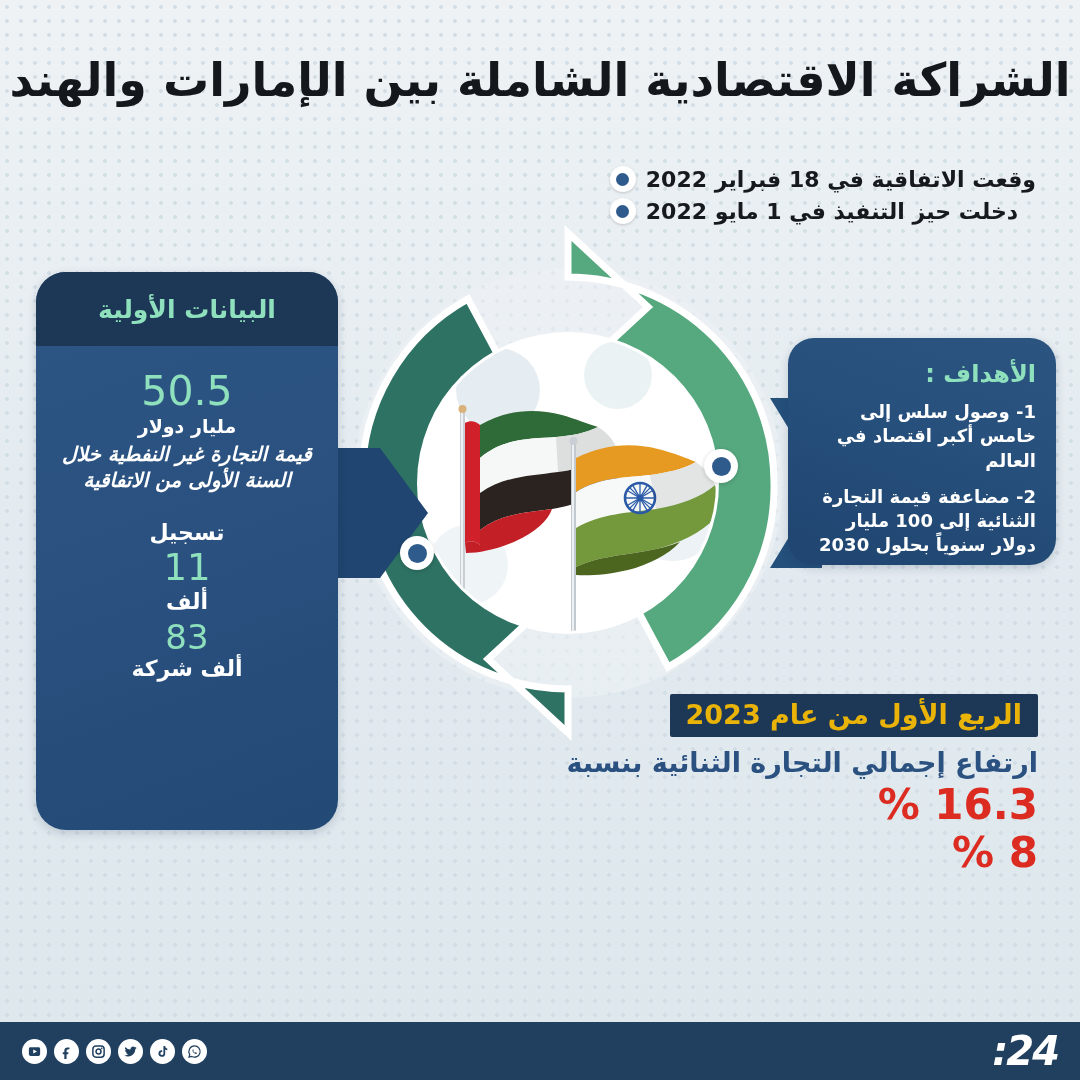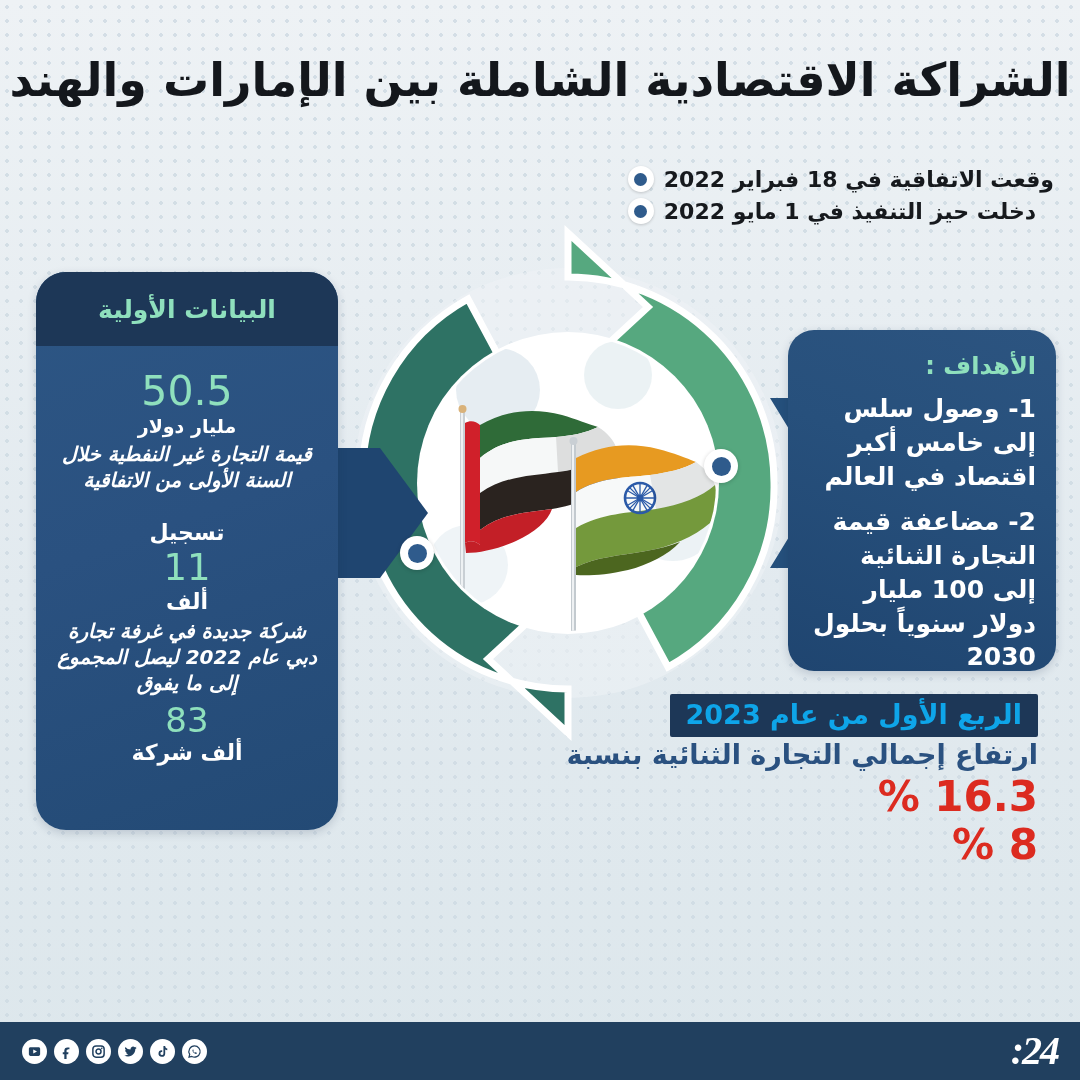--- a/index.html
+++ b/index.html
@@ -28,21 +28,21 @@
     position:absolute;top:54px;left:0;width:1080px;
     text-align:center;
     color:#14171c;
     font-size:46px;font-weight:bold;
     letter-spacing:-.5px;
     line-height:1.15;
     z-index:14;
   }
   
   #bullets{
-    position:absolute;top:166px;right:26px;
+    position:absolute;top:166px;right:44px;
     z-index:14;
     display:flex;flex-direction:column;gap:6px;align-items:flex-end;
   }
   .bullet{display:flex;align-items:center;gap:10px;flex-direction:row-reverse;}
   .bullet .dot{
     width:26px;height:26px;border-radius:50%;
     background:#fff;
     box-shadow:0 1px 3px rgba(0,0,0,.18);
     display:flex;align-items:center;justify-content:center;flex:none;
   }
@@ -77,60 +77,60 @@
   .label-reg{font-size:22px;font-weight:bold;margin-top:26px;}
   .n11{font-size:37px;margin-top:4px;}
   .n83{font-size:34px;margin-top:6px;}
   .small-unit{font-size:22px;font-weight:bold;margin-top:1px;}
   
   #left-arrow{
     position:absolute;left:328px;top:448px;width:100px;height:130px;z-index:9;
   }
   
   #right-panel{
-    position:absolute;left:788px;top:330px;width:268px;height:341px;
+    position:absolute;left:788px;top:338px;width:268px;height:227px;
     z-index:10;
     border-radius:26px;
     background:linear-gradient(200deg,#2c5480 0%,#27507c 40%,#1f4570 100%);
     box-shadow:0 3px 10px rgba(20,40,70,.18);
     color:#fff;
     padding:22px 20px 18px 22px;
     box-sizing:border-box;
     text-align:right;
   }
   #right-panel .goals-title{color:#8fe0bd;font-size:24px;font-weight:bold;margin-bottom:4px;}
-  #right-panel .goal{font-size:25px;font-weight:bold;line-height:1.35;margin-top:12px;}
+  #right-panel .goal{font-size:18px;font-weight:bold;line-height:1.35;margin-top:12px;}
   #right-notch{position:absolute;left:752px;top:398px;width:70px;height:170px;z-index:9;}
 
   
   .conn{
     position:absolute;width:34px;height:34px;border-radius:50%;
     background:#fff;z-index:13;
     display:flex;align-items:center;justify-content:center;
     box-shadow:0 1px 4px rgba(0,0,0,.18);
   }
   .conn i{width:19px;height:19px;border-radius:50%;background:#2f5b8c;display:block;}
 
   
   #stats{position:absolute;right:42px;top:694px;width:620px;z-index:12;text-align:right;}
   #q1band{
-    display:inline-block;background:#1d3757;color:#0ea5e9;
+    display:inline-block;background:#1d3757;color:#eab308;
     font-size:27px;font-weight:bold;
     padding:5px 16px 7px;border-radius:2px;
   }
-  .stat-line{font-size:27px;font-weight:bold;color:#2a5180;line-height:1.3;margin-top:0;}
+  .stat-line{font-size:27px;font-weight:bold;color:#2a5180;line-height:1.3;margin-top:8px;}
   .stat-pct{font-size:42px;font-weight:bold;color:#dc2b20;line-height:1.1;margin-top:2px;}
   .gap{margin-top:26px;}
 
   
   #footer{
     position:absolute;left:0;bottom:0;width:1080px;height:58px;
     background:#21405f;z-index:20;
     display:flex;align-items:center;justify-content:space-between;
-    padding:0 22px;box-sizing:border-box;font-family:Liberation Serif, serif;
+    padding:0 22px;box-sizing:border-box;
   }
   #logo{
     color:#fff;font-size:40px;font-weight:bold;font-style:italic;
     letter-spacing:-2px;line-height:1;direction:ltr;
   }
   #socials{display:flex;gap:7px;align-items:center;direction:ltr;}
   .sicon{
     width:25px;height:25px;border-radius:50%;background:#fff;
     display:flex;align-items:center;justify-content:center;
   }
@@ -277,21 +277,20 @@
       <span>البيانات الأولية</span>
     </div>
     <div id="left-body">
       <div class="big-num n50">50.5</div>
       <div class="unit">مليار دولار</div>
       <div class="desc">قيمة التجارة غير النفطية خلال السنة الأولى من الاتفاقية</div>
 
       <div class="label-reg">تسجيل</div>
       <div class="big-num n11">11</div>
       <div class="small-unit">ألف</div>
-      <div class="desc">شركة جديدة في غرفة تجارة دبي عام 2022 ليصل المجموع إلى ما يفوق</div>
 
       <div class="big-num n83">83</div>
       <div class="small-unit">ألف شركة</div>
     </div>
   </div>
 
   <svg id="right-notch" viewBox="0 0 70 170">
     <path fill="#25507c" d="M70,0 L70,170 L18,170 L70,85 L18,0 Z"></path>
   </svg>
 

